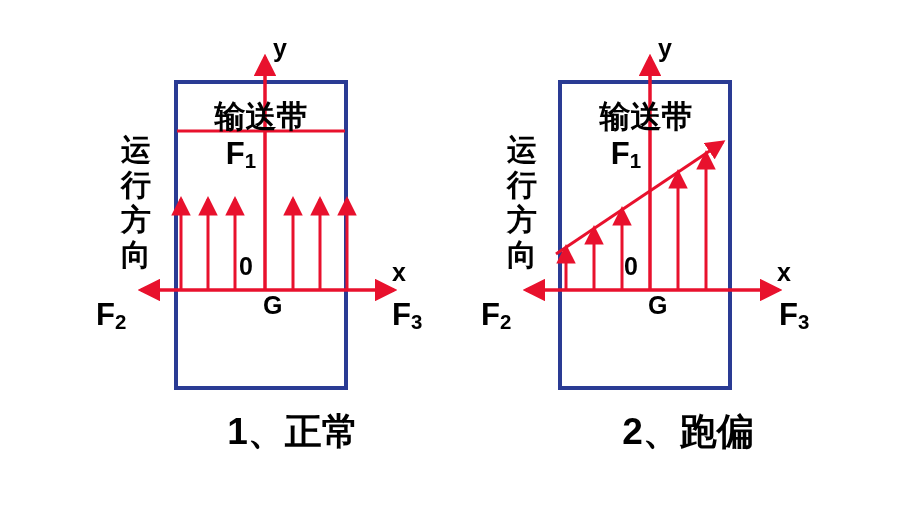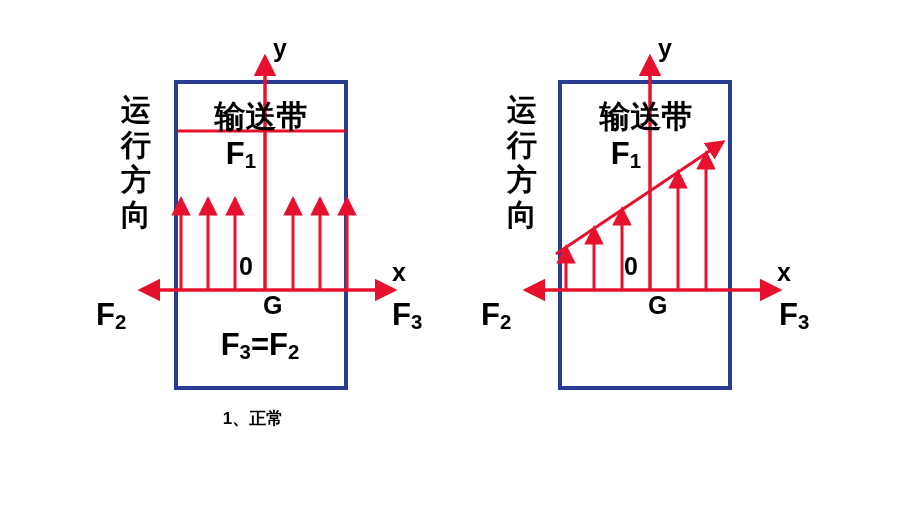--- a/index.html
+++ b/index.html
@@ -9,27 +9,27 @@
     font-family:"Liberation Sans","DejaVu Sans",sans-serif; overflow:hidden;
   }
   .stage svg { position:absolute; left:0; top:0; }
   .blue-stroke { stroke:var(--blue); fill:none; }
   .red-stroke  { stroke:var(--red); fill:none; }
   .red-fill    { fill:var(--red); }
   .label { position:absolute; color:#000; font-weight:700; white-space:nowrap; }
   .center { transform:translateX(-50%); }
   .vertical {
     width:34px; white-space:normal; word-break:break-all;
-    font-size:30px; line-height:35px; text-align:center;
+    font-size:30px; line-height:35px; text-align:center;margin-top:40px;
   }
   .belt  { font-size:31px; }
   .f-label { font-size:31px; }
   .axis-label { font-size:25px; }
   .small-label { font-size:25px; }
-  .caption { font-size:17px; }
+  .caption { font-size:37px;margin-left:40px; }
   sub { font-size:0.66em; font-weight:700; vertical-align:baseline; position:relative; bottom:-0.18em; }
 </style>
 </head>
 <body>
 
 <div class="stage">
 
   <svg width="915" height="515" viewBox="0 0 915 515">
     <defs>
       <marker id="arr" viewBox="0 0 10 10" refX="8.5" refY="5" markerWidth="6.5" markerHeight="6.5" orient="auto-start-reverse">
@@ -63,28 +63,28 @@
     </g>
   </svg>
 
   <div class="label vertical" style="left:119px; top:92px;">运行方向</div>
   <div class="label belt center" style="left:261px; top:96px;">输送带</div>
   <div class="label f-label center" style="left:241px; top:136px;"><span>F</span><sub>1</sub></div>
   <div class="label small-label" style="left:239px; top:252px;">0</div>
   <div class="label small-label" style="left:263px; top:291px;">G</div>
   <div class="label f-label" style="left:96px; top:297px;"><span>F</span><sub>2</sub></div>
   <div class="label f-label" style="left:392px; top:297px;"><span>F</span><sub>3</sub></div>
-  <div class="label f-label center" style="left:260px; top:327px;"><span>F</span><sub>3</sub><span>=</span><span>F</span><sub>2</sub></div>
   <div class="label axis-label" style="left:392px; top:258px;">x</div>
   <div class="label axis-label" style="left:273px; top:34px;">y</div>
   <div class="label caption center" style="left:253px; top:407px;">1、正常</div>
 
   <div class="label vertical" style="left:505px; top:92px;">运行方向</div>
   <div class="label belt center" style="left:646px; top:96px;">输送带</div>
   <div class="label f-label center" style="left:626px; top:136px;"><span>F</span><sub>1</sub></div>
   <div class="label small-label" style="left:624px; top:252px;">0</div>
   <div class="label small-label" style="left:648px; top:291px;">G</div>
   <div class="label f-label" style="left:481px; top:297px;"><span>F</span><sub>2</sub></div>
   <div class="label f-label" style="left:779px; top:297px;"><span>F</span><sub>3</sub></div>
   <div class="label axis-label" style="left:777px; top:258px;">x</div>
   <div class="label axis-label" style="left:658px; top:34px;">y</div>
+  <div class="label caption center" style="left:648px; top:407px;">2、跑偏</div>
 
 </div>
 
 </body></html>

